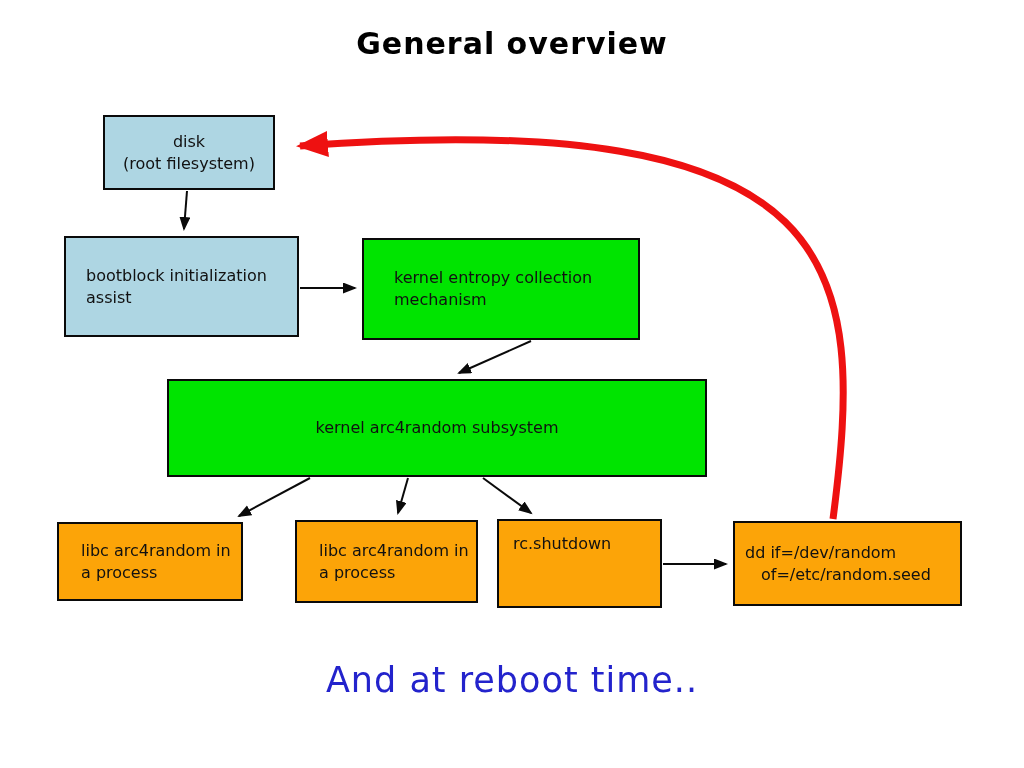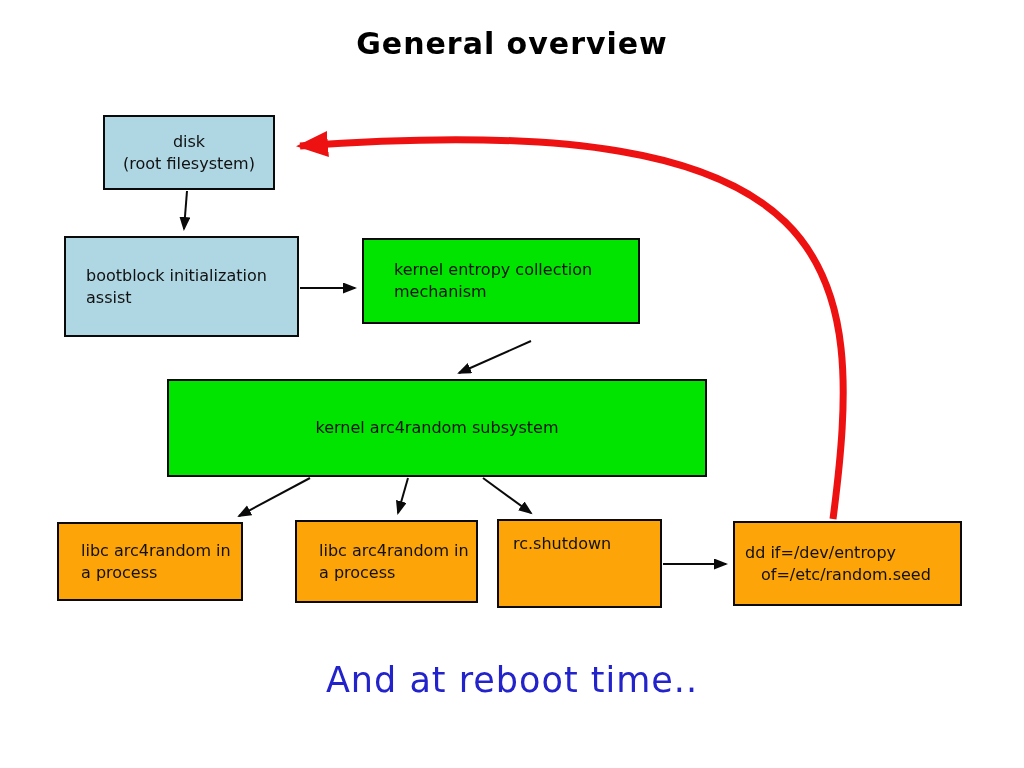--- a/index.html
+++ b/index.html
@@ -46,21 +46,21 @@
     font-size: 16px;
     color: #111111;
     line-height: 1.35;
   }
   .box.blue   { background: var(--lightblue, #aed6e3); }
   .box.green  { background: var(--green, #00e400); }
   .box.orange { background: var(--orange, #fca408); }
 
   .box-disk       { left: 103px; top: 115px; width: 172px; height: 75px; text-align: center; }
   .box-bootblock  { left: 64px;  top: 236px; width: 235px; height: 101px; padding-left: 20px; padding-right: 24px; }
-  .box-entropy    { left: 362px; top: 238px; width: 278px; height: 86px; padding-left: 30px; padding-right: 24px; align-items: center; }
+  .box-entropy    { left: 362px; top: 238px; width: 278px; height: 102px; padding-left: 30px; padding-right: 24px; align-items: center; }
   .box-arc4random { left: 167px; top: 379px; width: 540px; height: 98px; text-align: center; }
   .box-libc1      { left: 57px;  top: 522px; width: 186px; height: 79px; padding-left: 22px; padding-right: 6px; }
   .box-libc2      { left: 295px; top: 520px; width: 183px; height: 83px; padding-left: 22px; padding-right: 6px; }
   .box-rcshutdown { left: 497px; top: 519px; width: 165px; height: 89px; padding-left: 14px; justify-content: flex-start; padding-top: 12px; }
   .box-dd         { left: 733px; top: 521px; width: 229px; height: 85px; padding-left: 10px; padding-right: 4px; }
   .box-dd .indent { padding-left: 16px; }
 
   .arrows {
     position: absolute;
     left: 0;
@@ -131,19 +131,19 @@
 
   <div class="box orange box-libc2">
     <span>libc arc4random in a process</span>
   </div>
 
   <div class="box orange box-rcshutdown">
     <span>rc.shutdown</span>
   </div>
 
   <div class="box orange box-dd">
-    <span>dd if=/dev/entropy</span>
+    <span>dd if=/dev/random</span>
     <span class="indent">of=/etc/random.seed</span>
   </div>
 
   <div class="footer-note">And at reboot time..</div>
 
 </div>
 
 </body></html>

